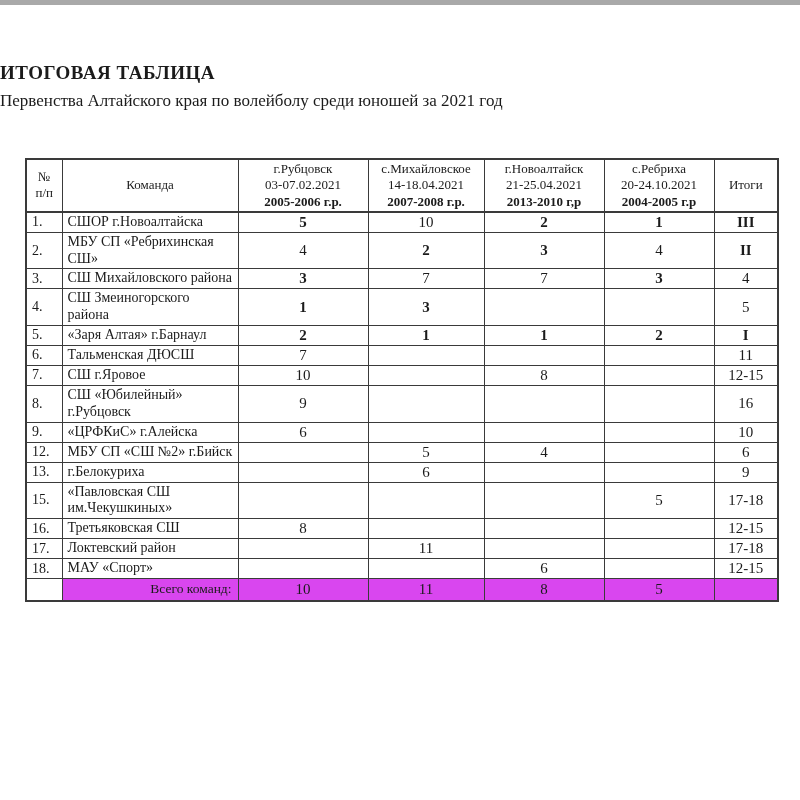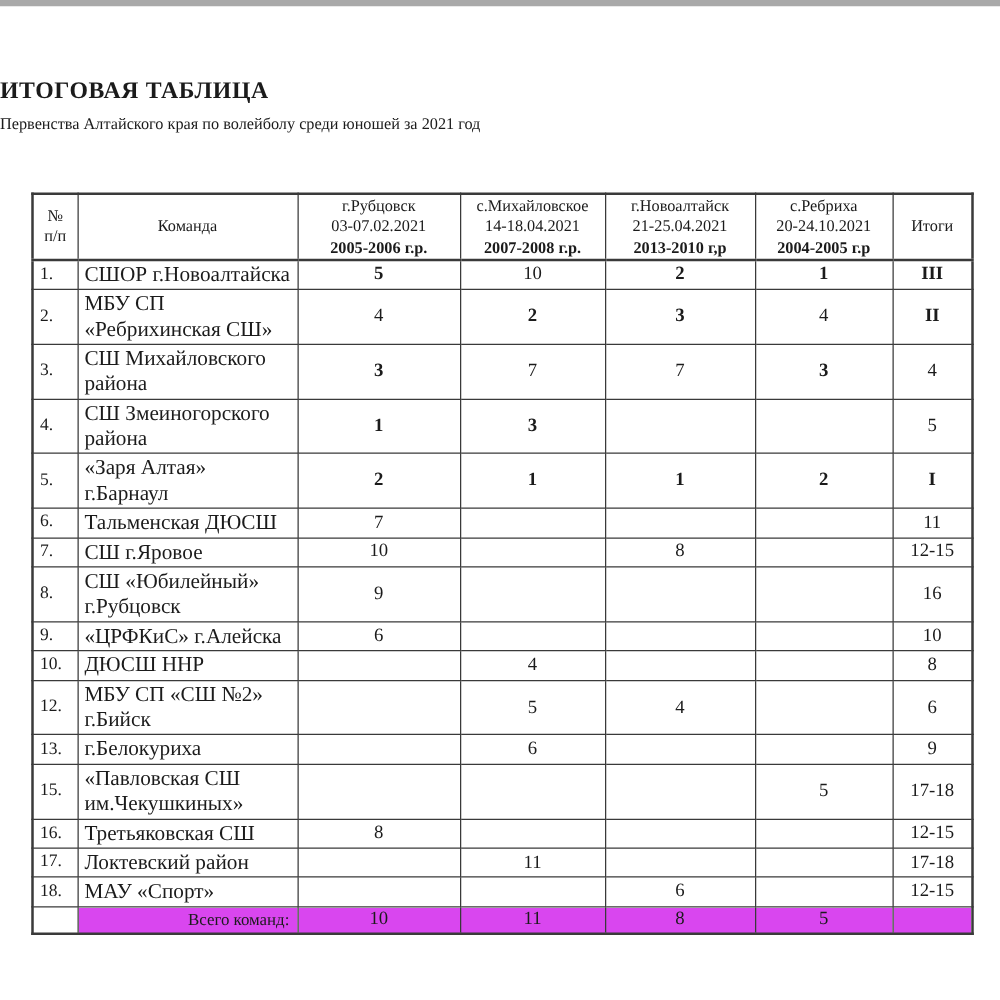--- a/index.html
+++ b/index.html
@@ -15,21 +15,21 @@
     position: absolute; top: 0; left: 0;
     width: 800px; height: 5px;
     background: #a9a9a9;
   }
   .doc-header { text-align: left; margin-top: 62px; }
   .doc-title {
     font-size: 19px; font-weight: bold;
     letter-spacing: 0.5px;
   }
   .doc-subtitle {
-    font-size: 13px; margin-top: 7px;
+    font-size: 17px; margin-top: 7px;
   }
   table.results {
     border-collapse: collapse;
     margin: 47px 0 0 25px;
     width: 752px;
     border: 2px solid #3a3a3a;
     table-layout: fixed;
   }
   th, td {
     border: 1px solid #3a3a3a;
@@ -40,21 +40,21 @@
   thead th {
     font-weight: normal;
     font-size: 13px;
     text-align: center;
     line-height: 1.25;
     height: 52px;
     border-bottom: 2px solid #3a3a3a;
   }
   thead th .yrs { font-weight: bold; }
   td.num  { font-size: 14px; text-align: left; padding-left: 5px; height: 19px; }
-  td.team { font-size: 17px; text-align: left; padding-left: 5px; line-height: 1.2; }
+  td.team { font-size: 14px; text-align: left; padding-left: 5px; line-height: 1.2; }
   td.val  { font-size: 15px; text-align: center; }
   td.val.b { font-weight: bold; }
   tfoot td { background: #d946ef; height: 22px; }
   tfoot td.no-bg { background: #ffffff; }
   tfoot td.label { font-size: 13.5px; text-align: right; padding-right: 6px; }
   tfoot td.val { font-size: 15px; text-align: center; }
 </style>
 </head>
 <body>
 
@@ -179,29 +179,20 @@
         <td class="val">16</td>
       </tr>
       <tr>
         <td class="num">9.</td>
         <td class="team">«ЦРФКиС»  г.Алейска</td>
         <td class="val">6</td>
         <td class="val"></td>
         <td class="val"></td>
         <td class="val"></td>
         <td class="val">10</td>
-      </tr>
-      <tr>
-        <td class="num">10.</td>
-        <td class="team">ДЮСШ ННР</td>
-        <td class="val"></td>
-        <td class="val">4</td>
-        <td class="val"></td>
-        <td class="val"></td>
-        <td class="val">8</td>
       </tr>
       <tr>
         <td class="num">12.</td>
         <td class="team">МБУ СП «СШ №2» г.Бийск</td>
         <td class="val"></td>
         <td class="val">5</td>
         <td class="val">4</td>
         <td class="val"></td>
         <td class="val">6</td>
       </tr>

